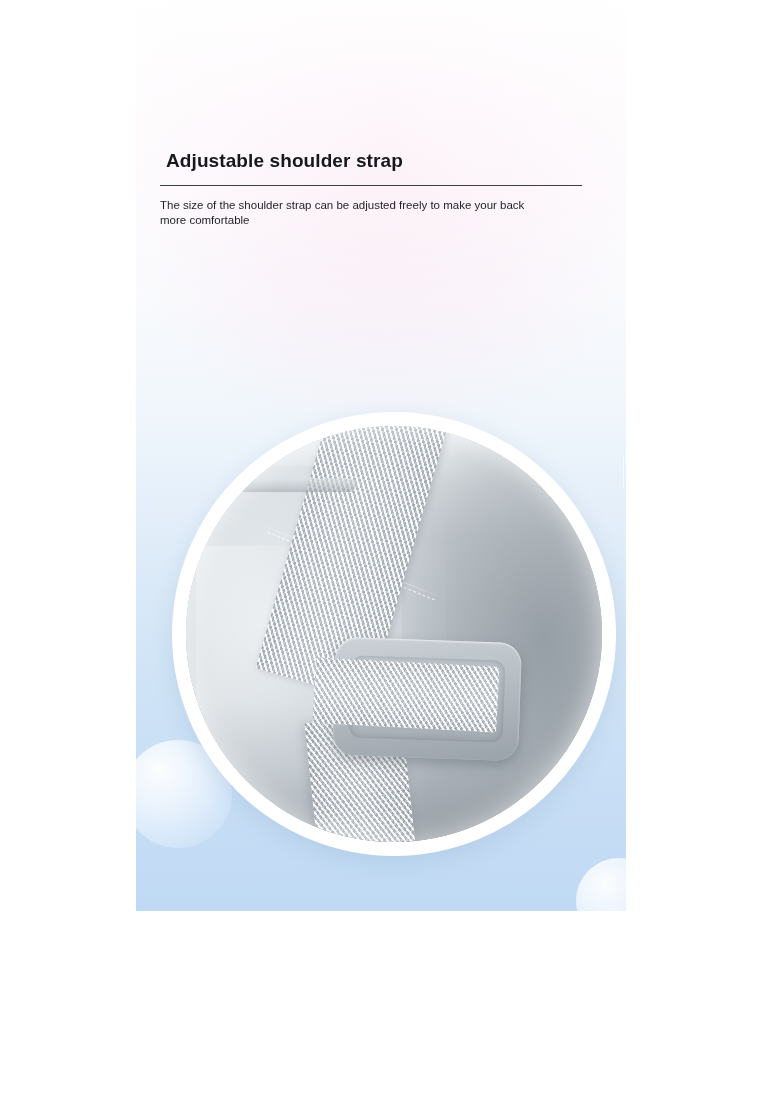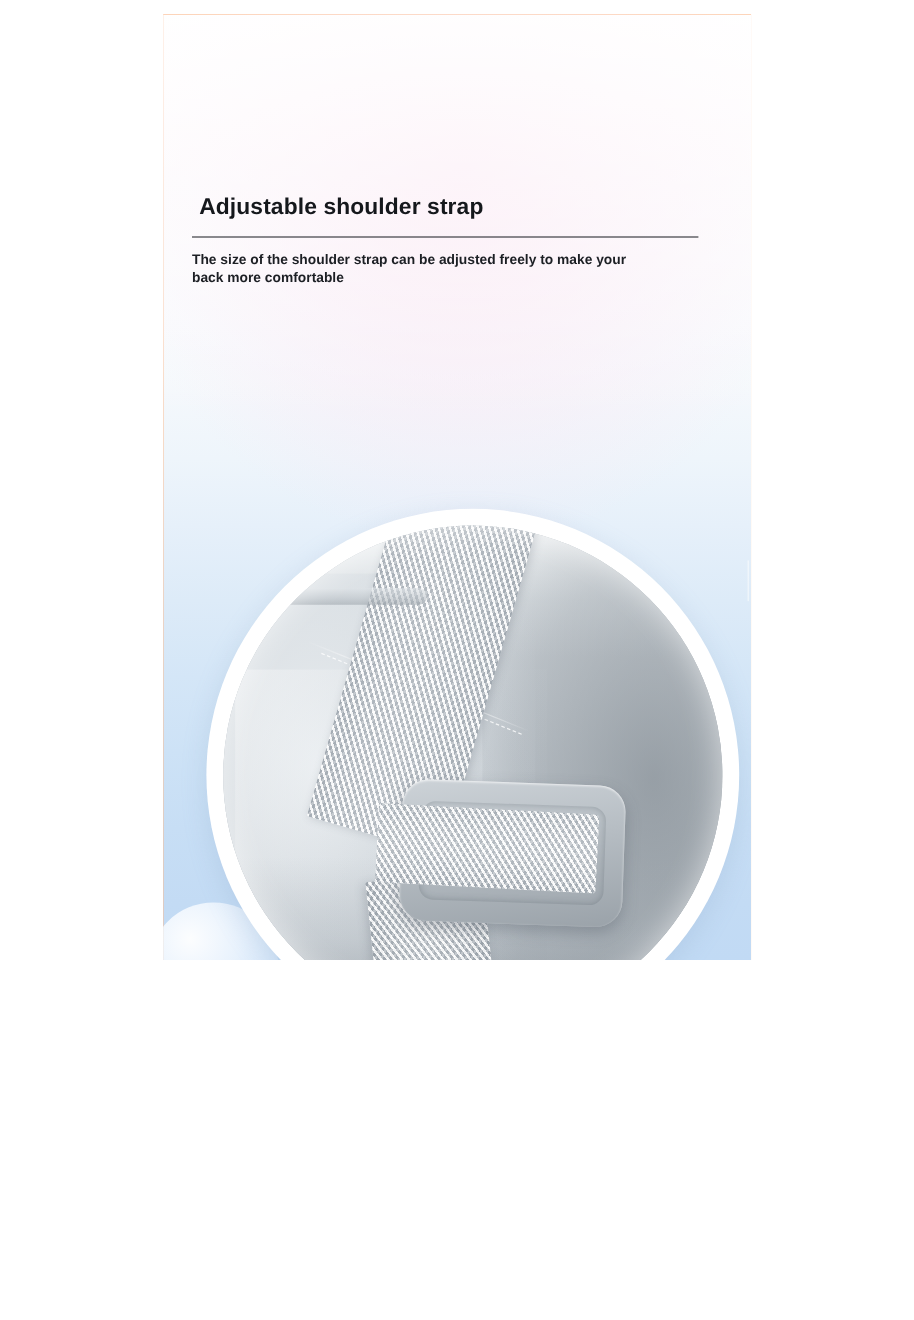--- a/index.html
+++ b/index.html
@@ -18,25 +18,25 @@
     position: relative;
     width: 762px;
     height: 1100px;
     background: #ffffff;
   }
 
   
   .banner {
     position: absolute;
     left: 136px;
-    top: 12px;
+    top: 0;
     width: 490px;
-    height: 788px;
+    height: 911px;
     overflow: hidden;
-    background: #f97316;
+    background: #0f766e;
   }
 
   
   .bg-base {
     position: absolute;
     inset: 0;
     background:
       linear-gradient(180deg,
         #fdfdfe 0%,
         #fdfafd 6%,
@@ -124,21 +124,21 @@
   }
   .rule {
     width: 422px;
     height: 1px;
     background: #1c1f24;
     margin: 0 0 12px 0;
     opacity: .85;
   }
   .subline {
     font-size: 11.5px;
-    font-weight: bold;
+    font-weight: normal;
     color: #1c1f24;
     line-height: 1.35;
     width: 390px;
     margin: 0;
   }
 
   
   .photo-ring {
     position: absolute;
     left: 36px;

